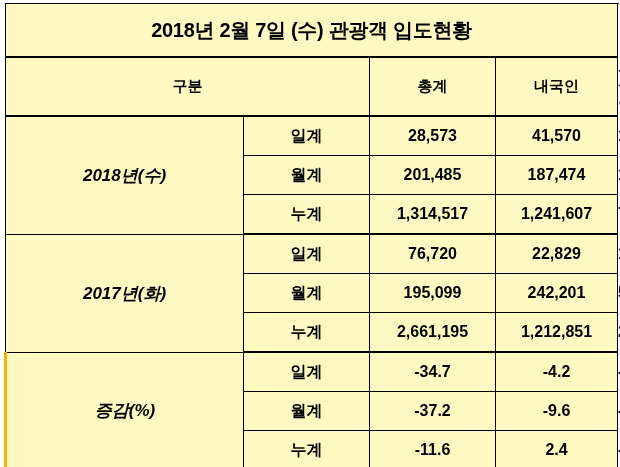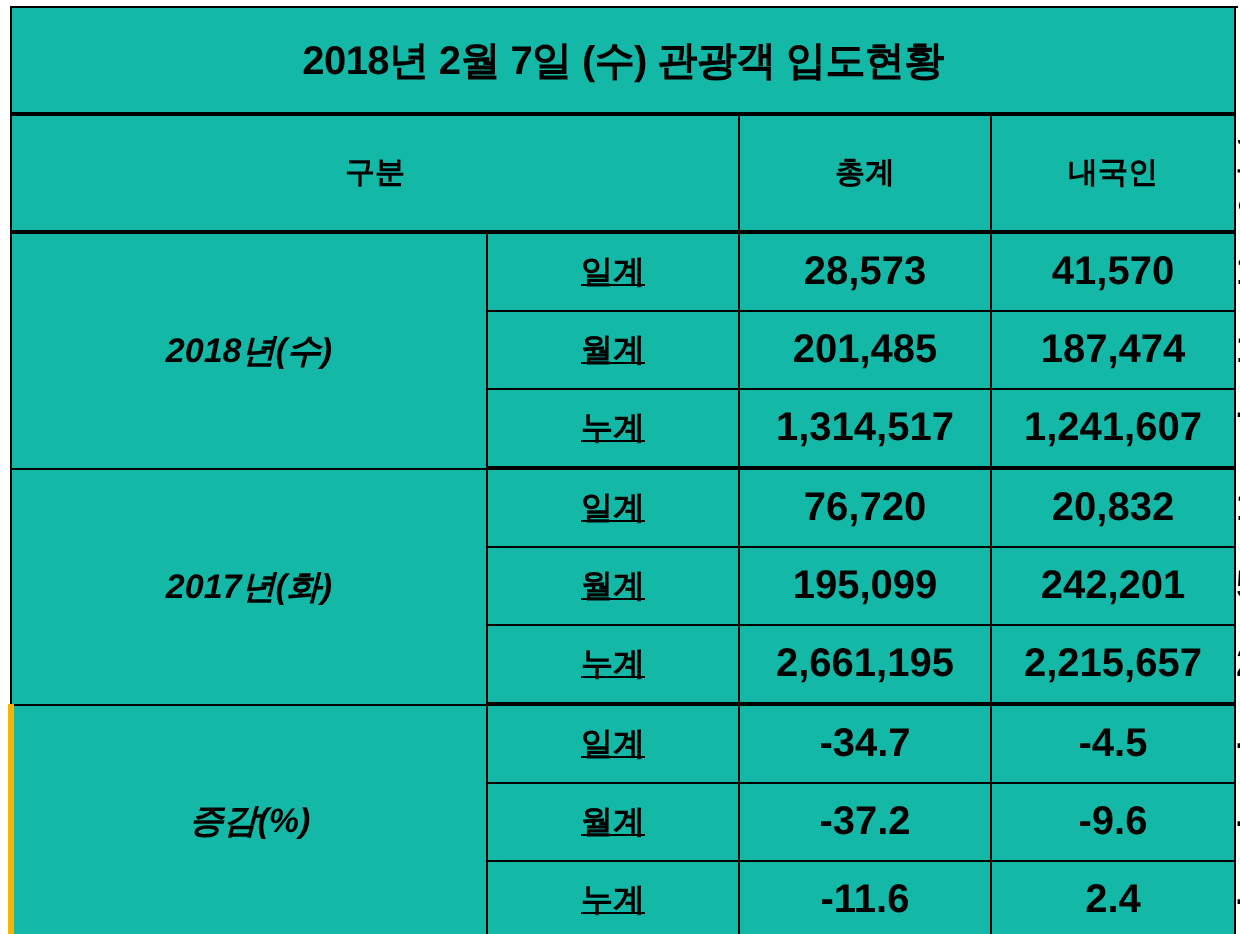--- a/index.html
+++ b/index.html
@@ -27,21 +27,21 @@
     margin-top: 3px;
     table-layout: fixed;
   }
   table.tbl td, table.tbl th {
     border: 1px solid #000000;
     padding: 0;
     text-align: center;
     vertical-align: middle;
     font-weight: bold;
     color: #000000;
-    background: #14b8a6;
+    background: #fef9c3;
   }
   .title-cell {
     height: 52px;
     font-size: 20px;
     letter-spacing: -0.3px;
     border-left: 1px solid #000 !important;
     border-right: 1px solid #000 !important;
     border-top: 1px solid #000 !important;
     border-bottom: 2px solid #000 !important;
   }
@@ -52,25 +52,24 @@
   }
   .yr-cell {
     font-size: 17px;
     width: 120px;
     font-style: italic;
   }
   .sub-cell {
     height: 38px;
     font-size: 16px;
     width: 118px;
-    text-decoration: underline;
   }
   .num-cell {
     height: 38px;
-    font-size: 20px;
+    font-size: 16px;
   }
   .grp-end td {
     border-bottom: 2px solid #000 !important;
   }
   .col-gubun { width: 238px; }
   .col-total { width: 126px; }
   .col-dom   { width: 126px; }
   .col-for   { width: 122px; }
 
   .accent-left {
@@ -116,41 +115,41 @@
         <td class="sub-cell">누계</td>
         <td class="num-cell">1,314,517</td>
         <td class="num-cell">1,241,607</td>
         <td class="num-cell">72,910</td>
       </tr>
 
       <tr>
         <td class="yr-cell" rowspan="3">2017년(화)</td>
         <td class="sub-cell">일계</td>
         <td class="num-cell">76,720</td>
-        <td class="num-cell">20,832</td>
+        <td class="num-cell">22,829</td>
         <td class="num-cell">14,103</td>
       </tr>
       <tr>
         <td class="sub-cell">월계</td>
         <td class="num-cell">195,099</td>
         <td class="num-cell">242,201</td>
         <td class="num-cell">58,998</td>
       </tr>
       <tr class="grp-end">
         <td class="sub-cell">누계</td>
         <td class="num-cell">2,661,195</td>
-        <td class="num-cell">2,215,657</td>
+        <td class="num-cell">1,212,851</td>
         <td class="num-cell">274,555</td>
       </tr>
 
       <tr>
         <td class="yr-cell accent-left" rowspan="3">증감(%)</td>
         <td class="sub-cell">일계</td>
         <td class="num-cell">-34.7</td>
-        <td class="num-cell">-4.5</td>
+        <td class="num-cell">-4.2</td>
         <td class="num-cell">-87.0</td>
       </tr>
       <tr>
         <td class="sub-cell">월계</td>
         <td class="num-cell">-37.2</td>
         <td class="num-cell">-9.6</td>
         <td class="num-cell">-76.3</td>
       </tr>
       <tr>
         <td class="sub-cell">누계</td>

